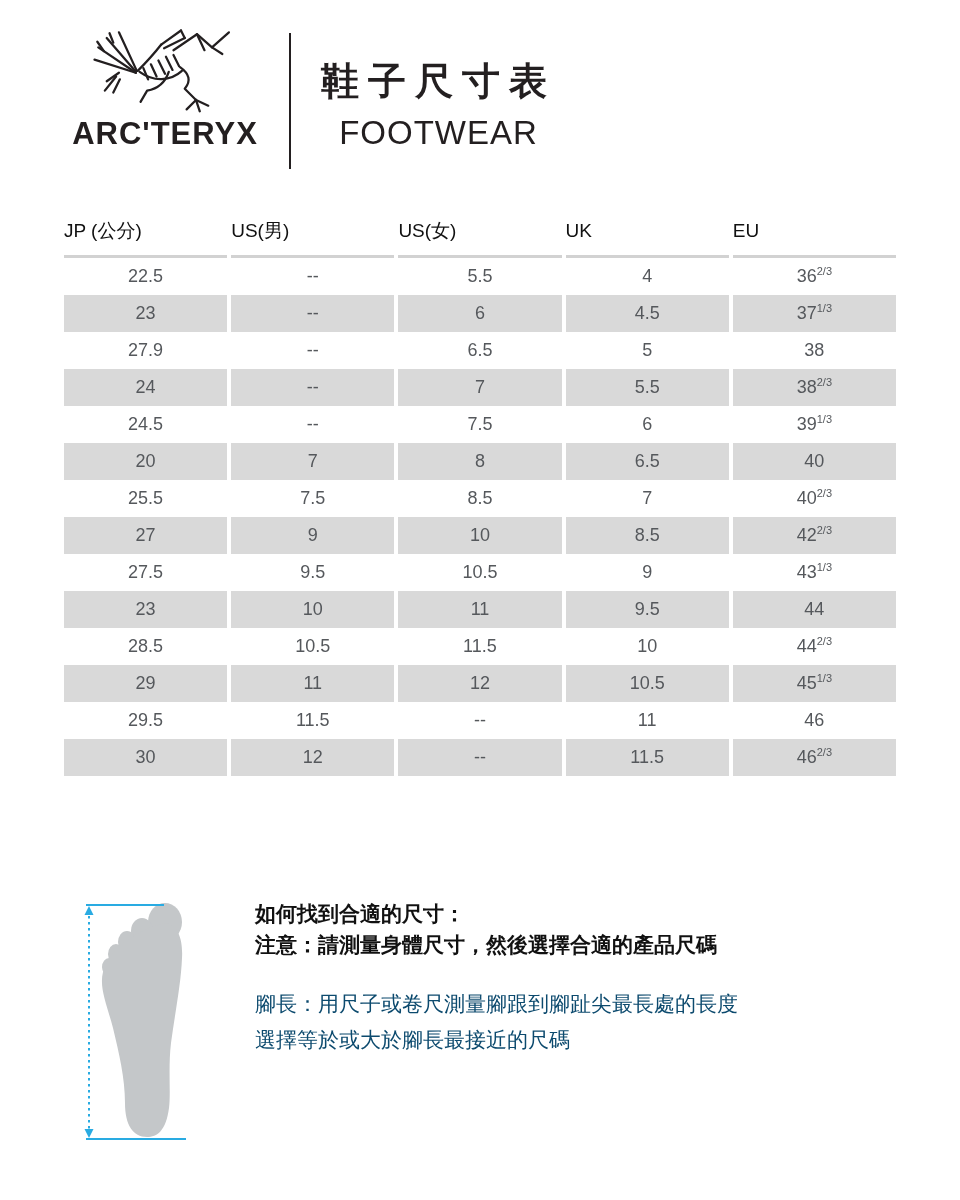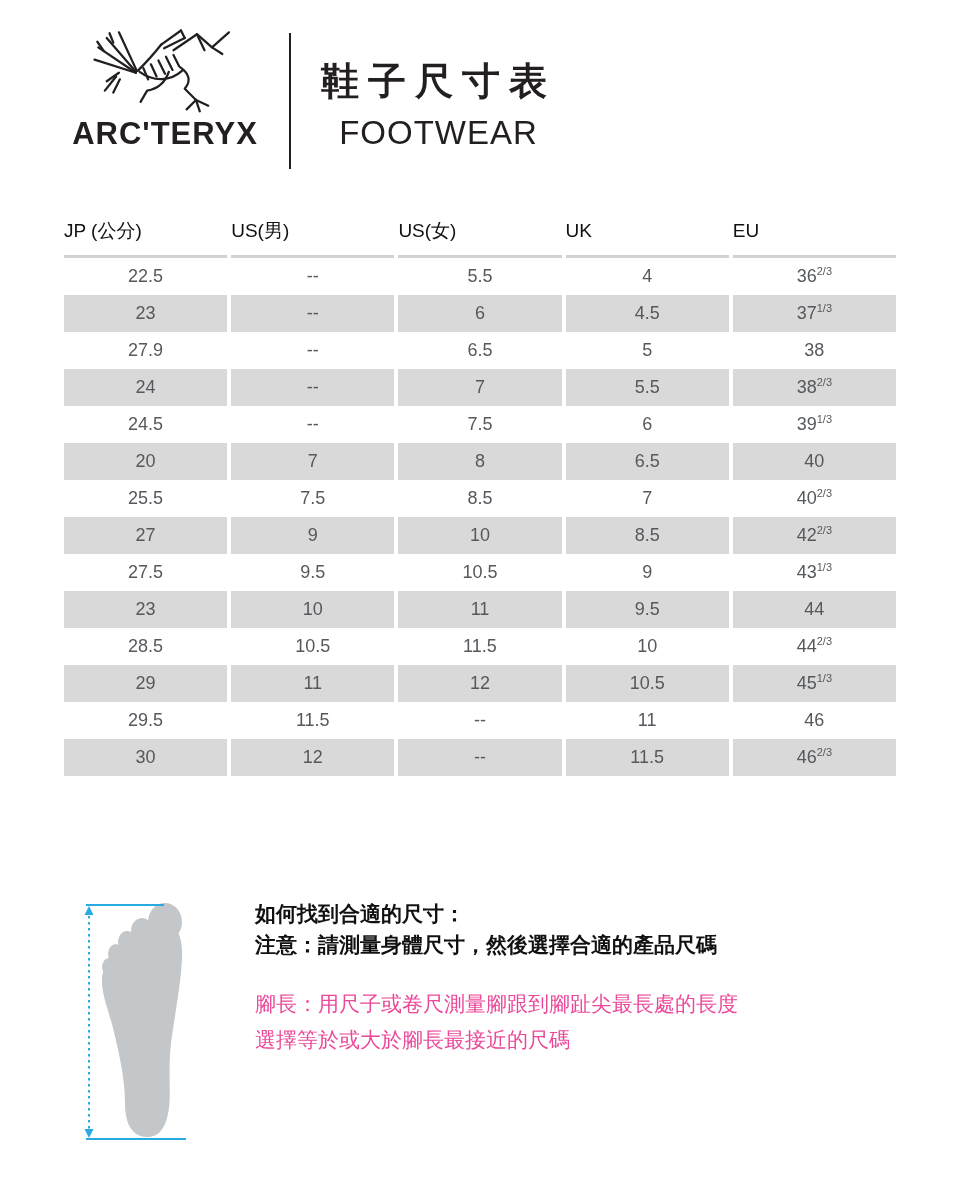--- a/index.html
+++ b/index.html
@@ -29,21 +29,21 @@
   }
   .size-table tbody tr:nth-child(even) td { background:#d9d9d9; }
   .size-table sup { font-size:11px; vertical-align:super; line-height:0; }
 
   
   .guide { position:absolute; left:0; top:880px; width:960px; }
   .foot-figure { position:absolute; left:80px; top:12px; }
   .guide-text { position:absolute; left:255px; top:18px; width:620px; }
   .guide-heading { font-size:21px; font-weight:700; color:#111111; line-height:31px; }
   .guide-note { font-size:21px; font-weight:700; color:#111111; line-height:31px; }
-  .guide-instructions { margin-top:26px; font-size:21px; font-weight:400; color:#ec4899; line-height:36px; }
+  .guide-instructions { margin-top:26px; font-size:21px; font-weight:400; color:#0c4a6e; line-height:36px; }
 </style>
 </head>
 <body>
 
 <div class="page">
 
   <div class="brand-block">
     <svg class="bird-logo" width="164" height="94" viewBox="0 0 170 100" aria-hidden="true">
       <g stroke="#231f20" fill="none" stroke-width="2.4" stroke-linecap="round" stroke-linejoin="round">
 

